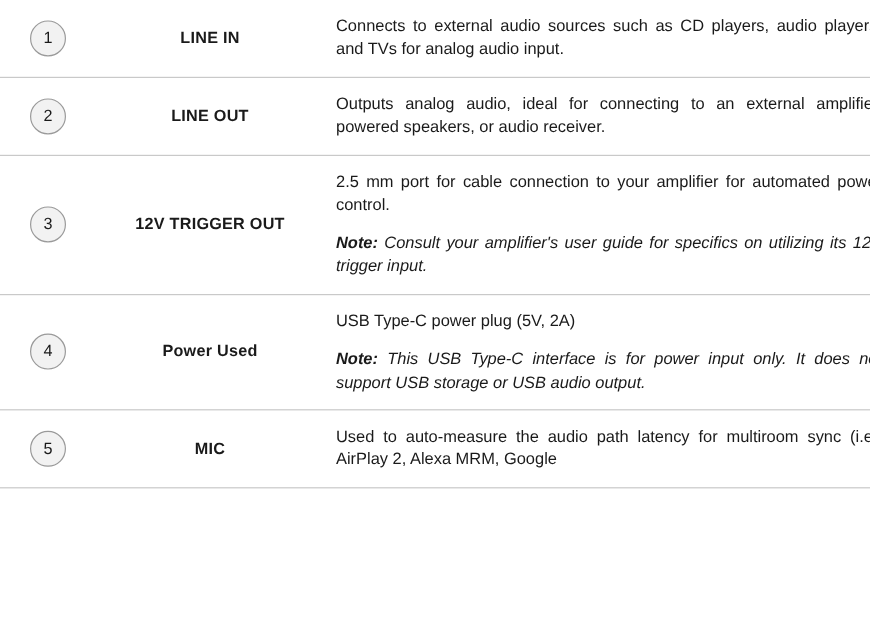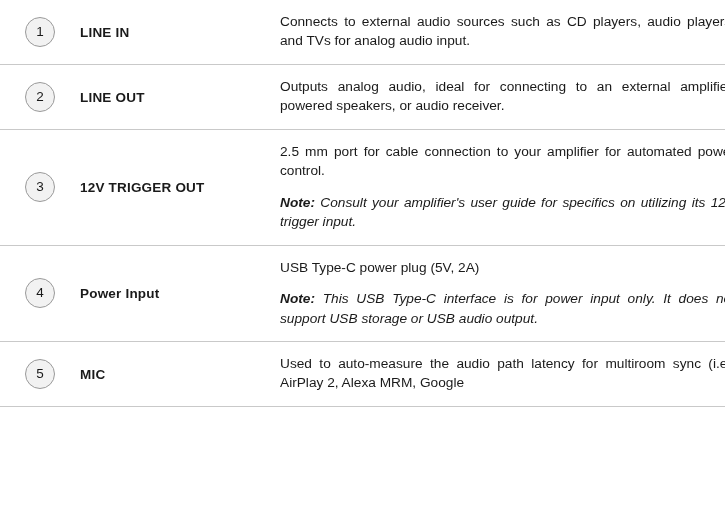--- a/index.html
+++ b/index.html
@@ -28,21 +28,21 @@
   td {
     vertical-align: middle;
     padding: 0;
   }
   .col-num {
     width: 80px;
     text-align: center;
   }
   .col-label {
     width: 190px;
-    text-align: left;
+    text-align: center;
   }
   .col-desc {
     width: 455px;
     padding: 10px 26px 12px 10px;
   }
   .badge {
     display: inline-block;
     width: 30px;
     height: 30px;
     line-height: 28px;
@@ -126,21 +126,21 @@
         <p class="desc-text">2.5 mm port for cable connection to your amplifier for automated power control.</p>
         <p class="desc-note"><span class="note-word">Note:</span><span> Consult your amplifier's user guide for specifics on utilizing its 12V trigger input.</span></p>
       </td>
     </tr>
 
     <tr class="spec-row r4">
       <td class="col-num">
         <span class="badge">4</span>
       </td>
       <td class="col-label">
-        <span class="label-text">Power Input</span>
+        <span class="label-text">Power Used</span>
       </td>
       <td class="col-desc">
         <p class="desc-text">USB Type-C power plug (5V, 2A)</p>
         <p class="desc-note"><span class="note-word">Note:</span><span> This USB Type-C interface is for power input only. It does not support USB storage or USB audio output.</span></p>
       </td>
     </tr>
 
     <tr class="spec-row r5">
       <td class="col-num">
         <span class="badge">5</span>

